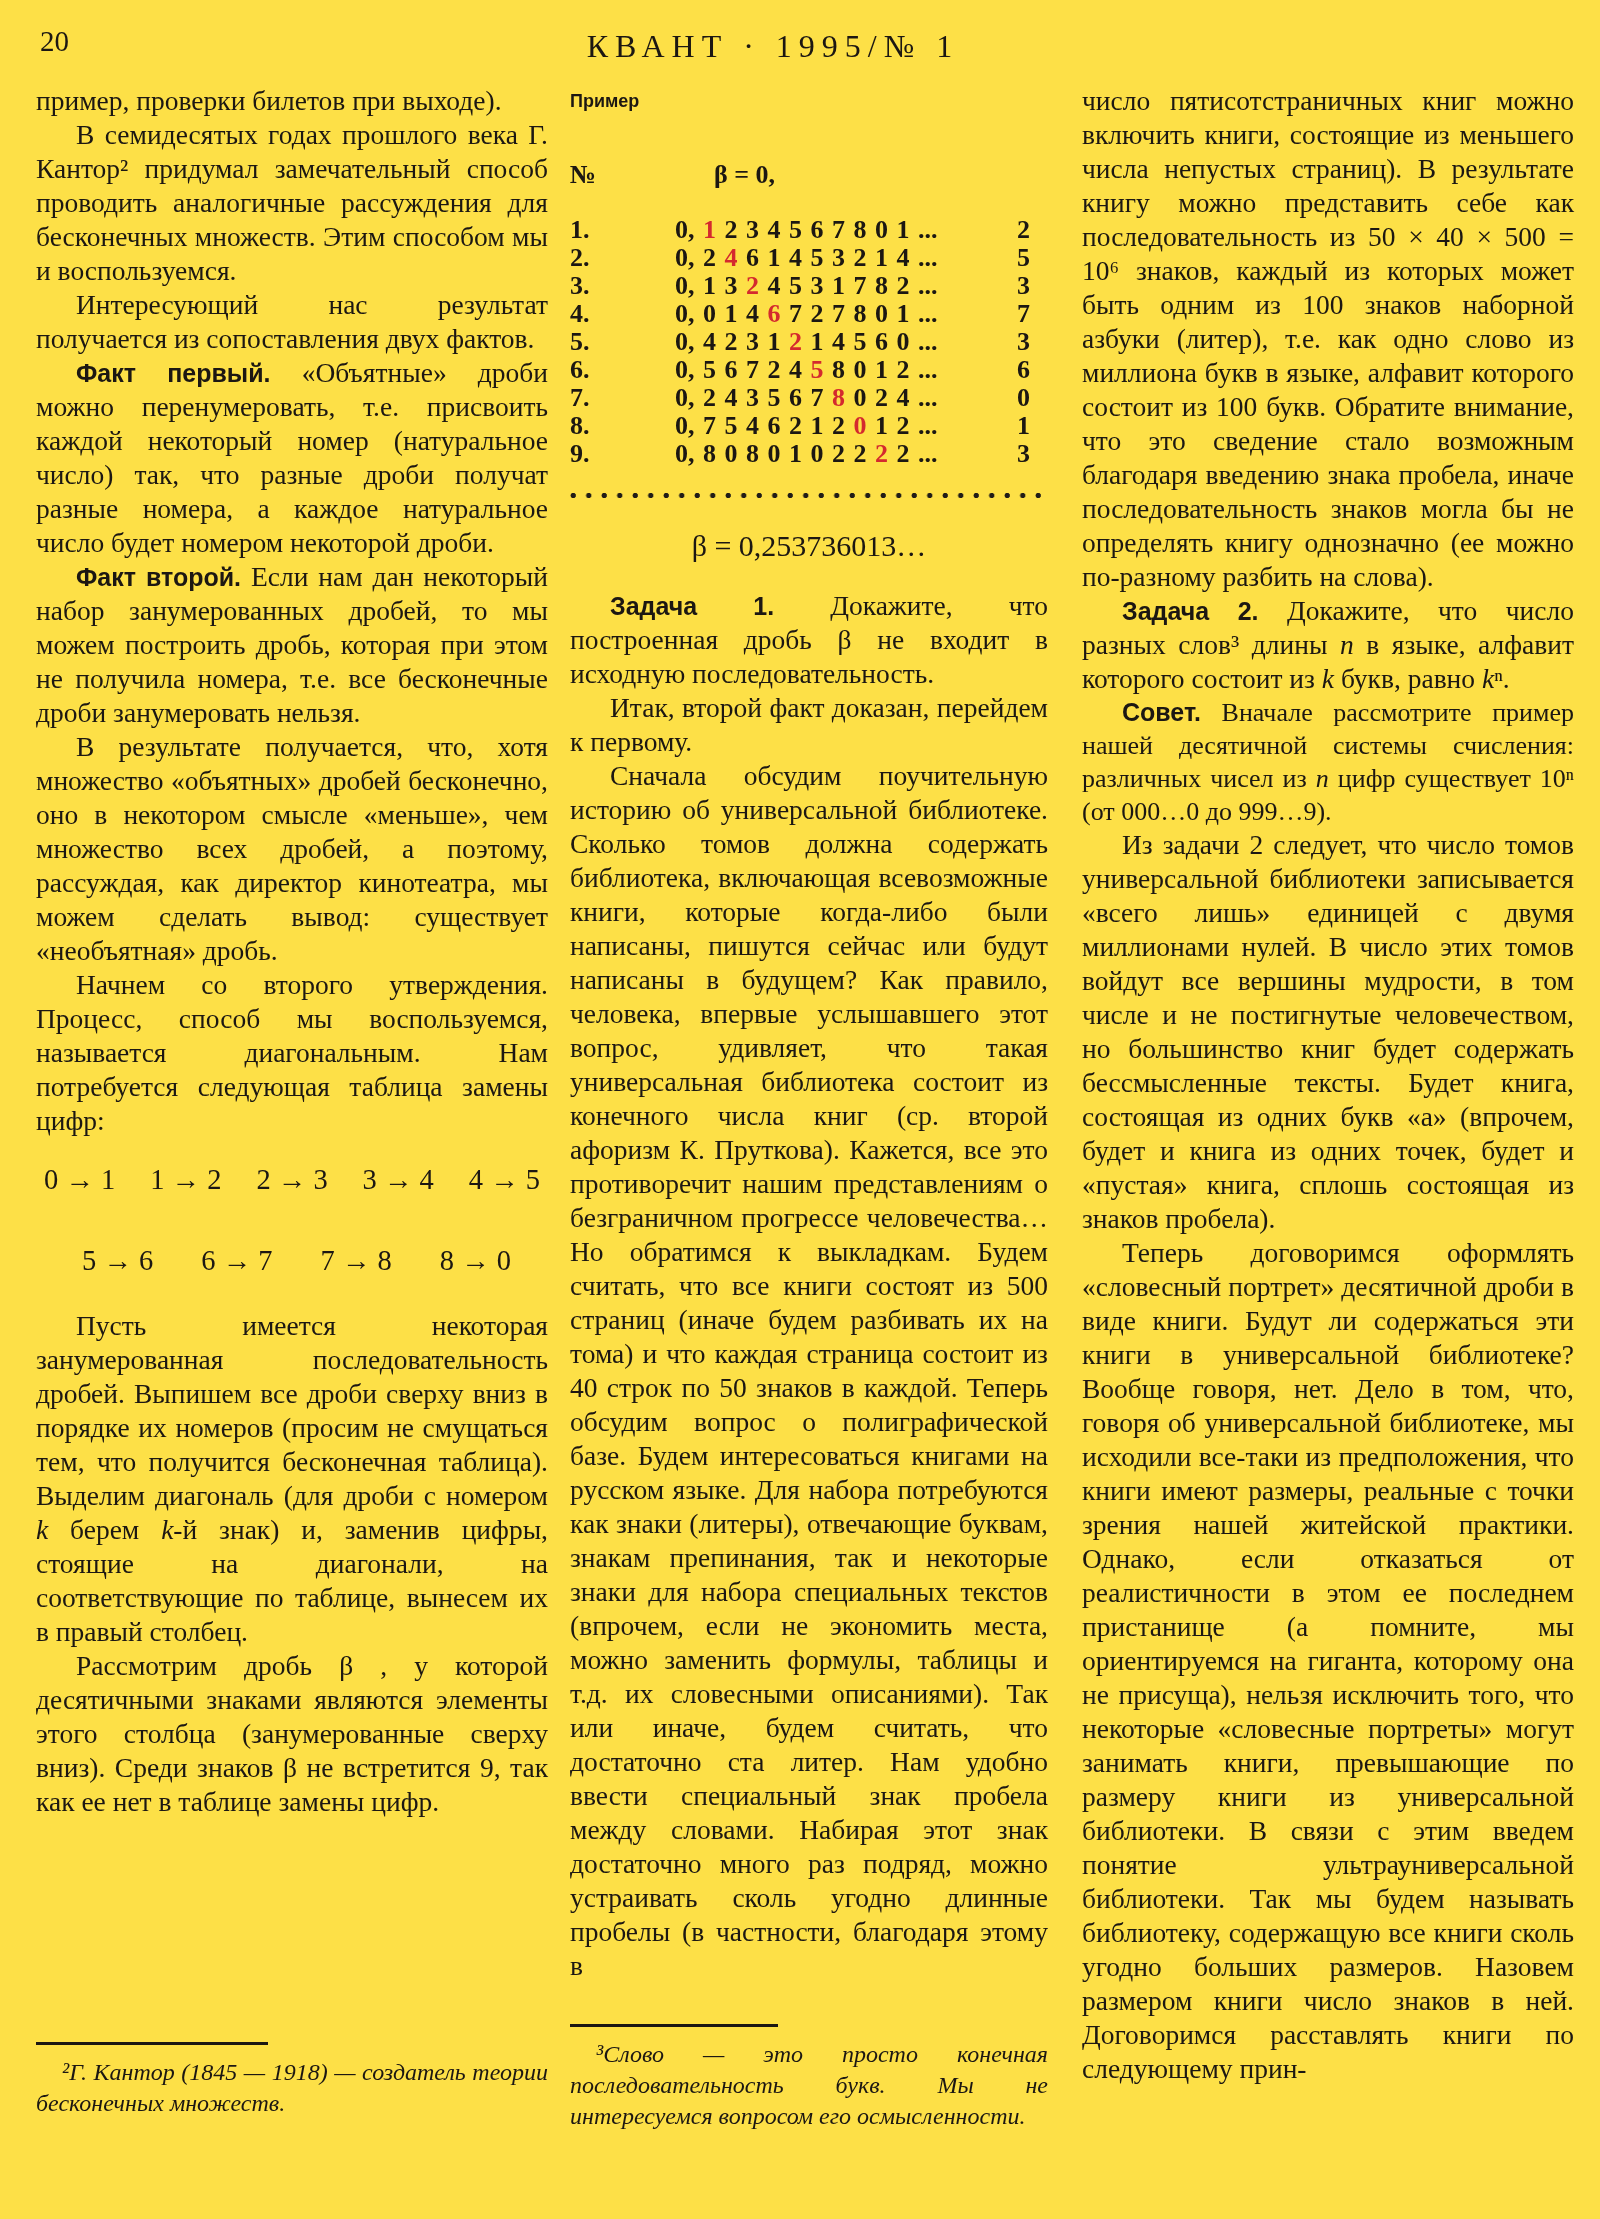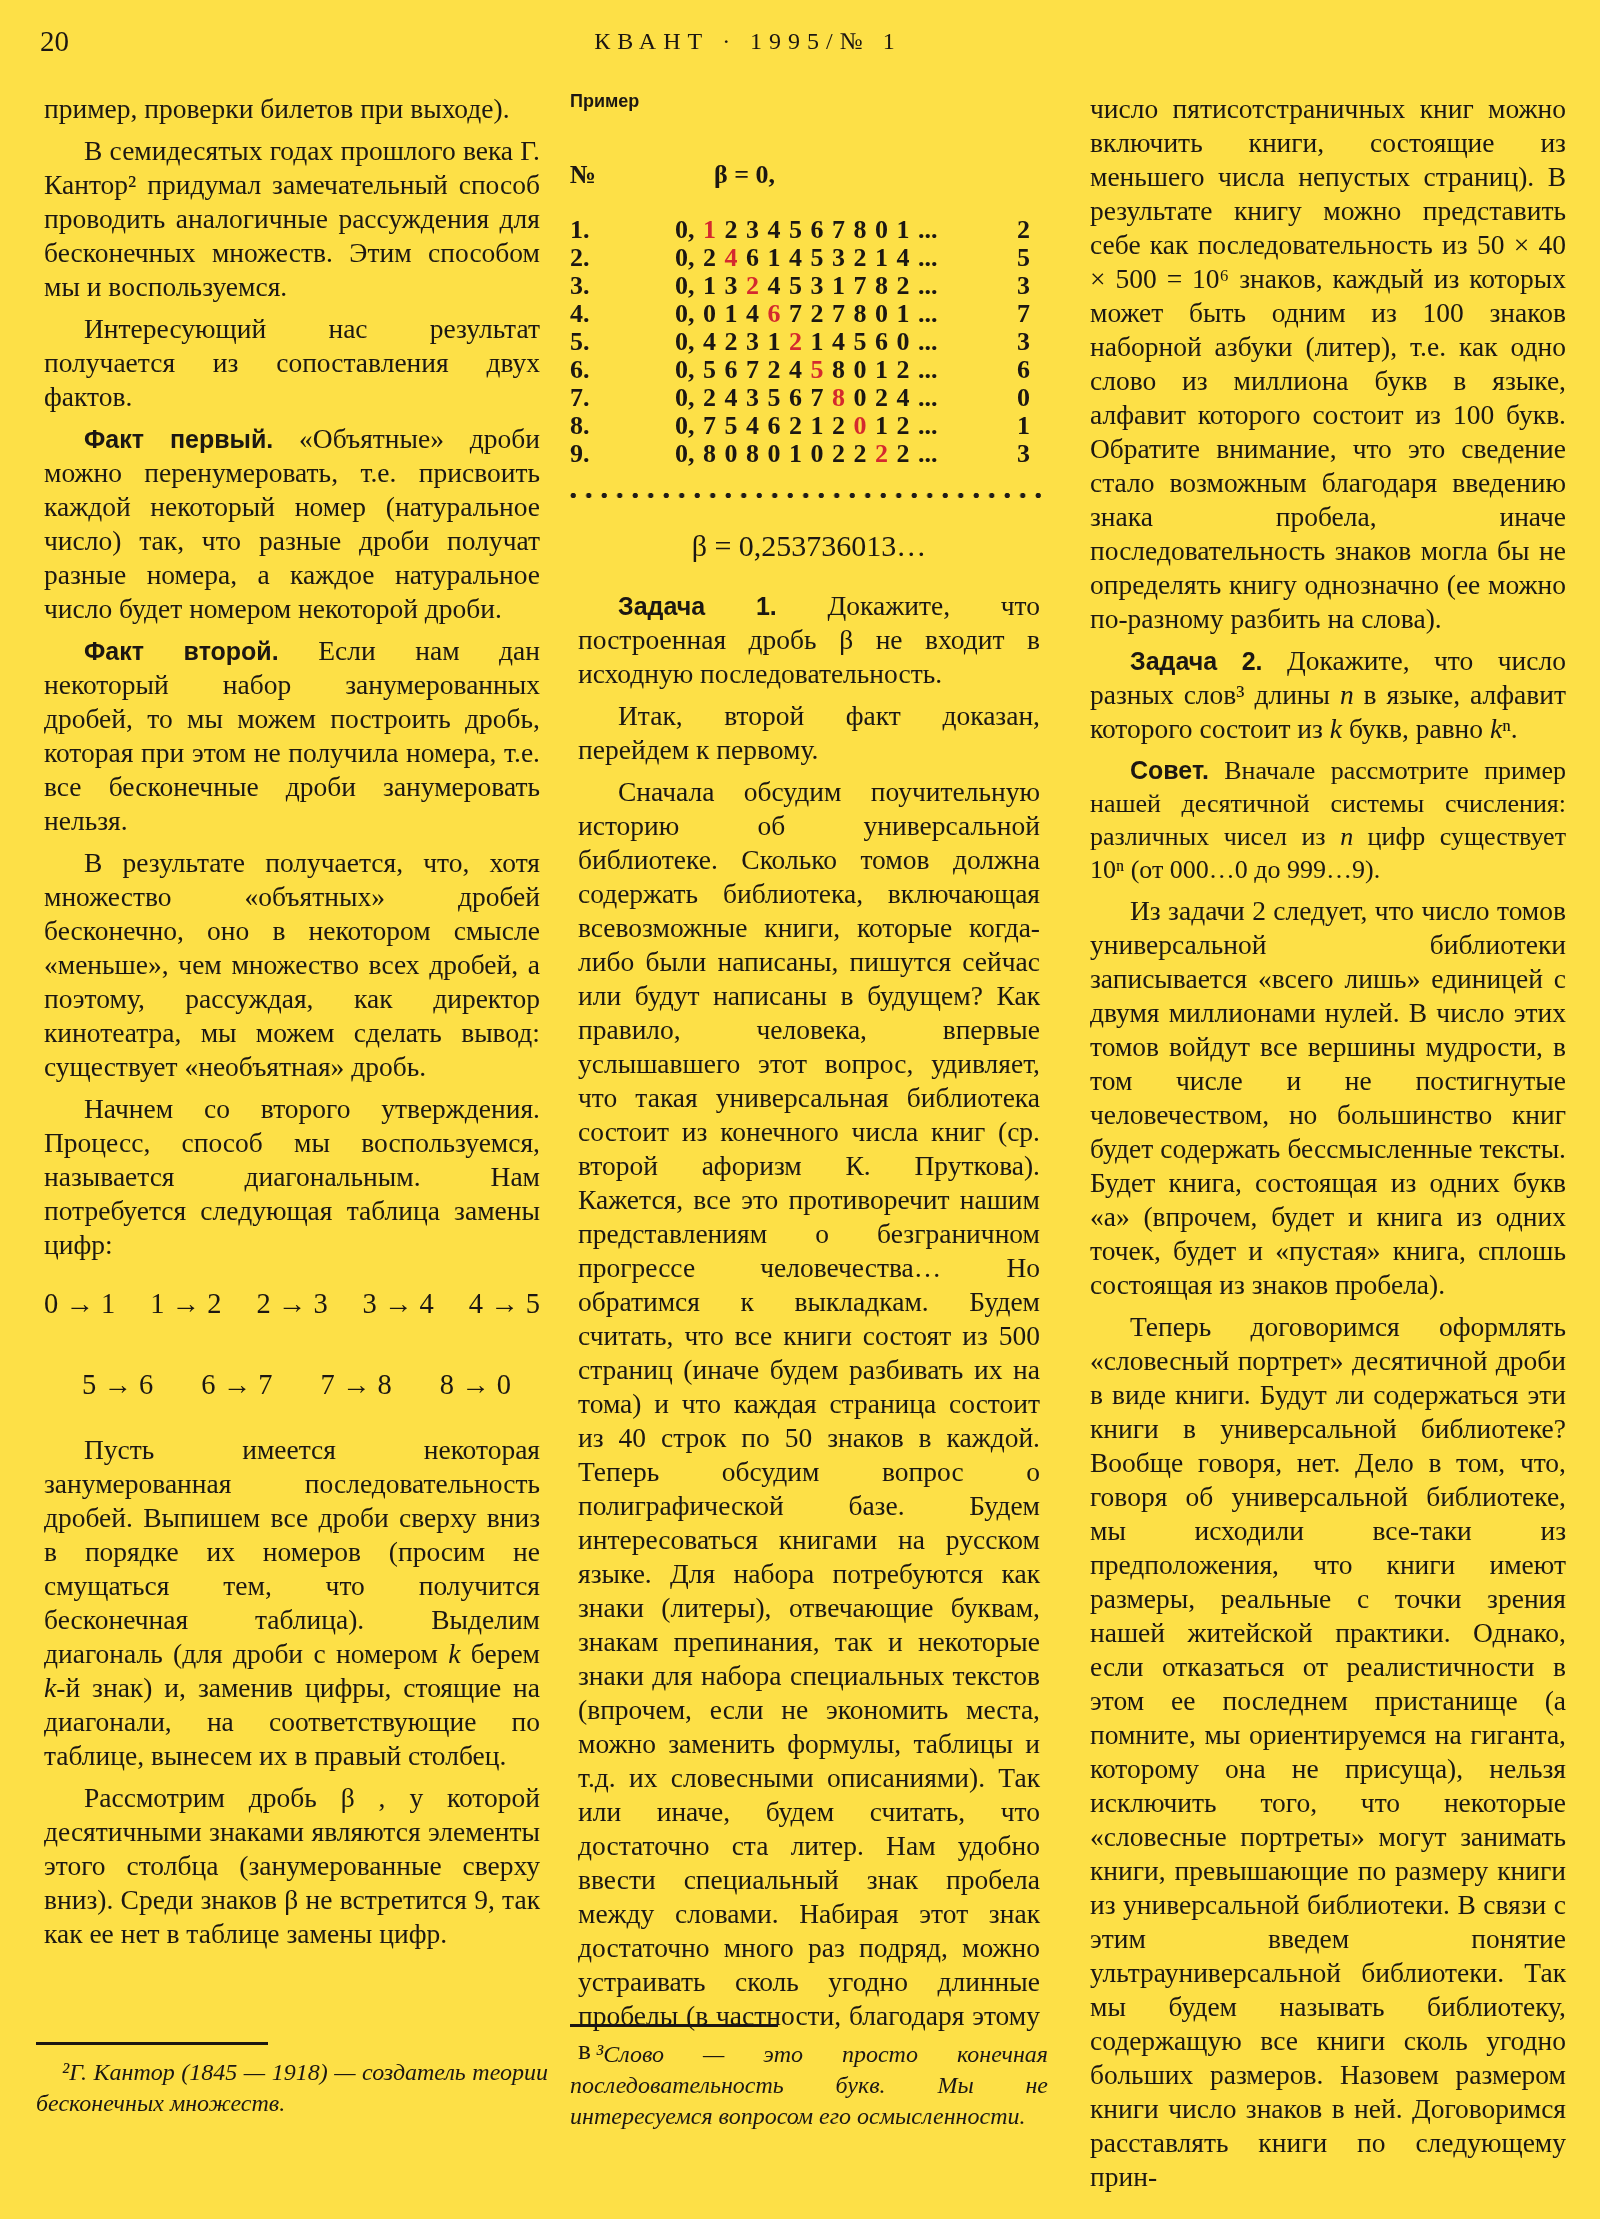--- a/index.html
+++ b/index.html
@@ -1,25 +1,25 @@
 <!DOCTYPE html>
 <html><head>
 <meta charset="utf-8">
 <style>
   html,body{margin:0;padding:0;background:#e8e4d8;}
   .page{position:relative;width:1600px;height:2219px;background:#fde047;
         font-family:"Liberation Serif",serif;color:#1c1712;overflow:hidden;}
   .header-num{position:absolute;left:40px;top:24px;font-size:29px;line-height:34px;}
   .journal-title{position:absolute;left:0;top:28px;width:1496px;text-align:center;
-        font-size:24px;letter-spacing:7px;white-space:nowrap;}
+        font-size:32px;letter-spacing:7px;white-space:nowrap;padding-left:25px;}
   .col{position:absolute;top:84px;}
   .col1{left:36px;width:512px;}
   .col2{left:570px;width:478px;}
   .col3{left:1082px;width:492px;}
-  p.para{margin:8px;font-size:27.5px;line-height:34px;text-align:justify;text-indent:40px;}
+  p.para{margin:0;font-size:27.5px;line-height:34px;text-align:justify;text-indent:40px;}
   p.para.noindent{text-indent:0;}
   p.para.small{font-size:26px;line-height:33px;}
   b.lead{font-family:"Liberation Sans",sans-serif;font-weight:700;font-size:25px;}
   .maps{margin:18px 0 24px 0;font-size:28.5px;}
   .mapline{display:flex;justify-content:space-between;padding:0 8px;line-height:48px;}
   .mapline.second{justify-content:flex-start;gap:48px;padding-left:46px;margin-top:33px;}
   .example-heading{font-family:Liberation Sans, sans-serif;font-weight:700;
         font-size:18px;line-height:34px;margin-bottom:40px;}
   .ftable{font-weight:700;font-size:26px;}
   .fheader{display:flex;line-height:34px;margin-bottom:24px;}

